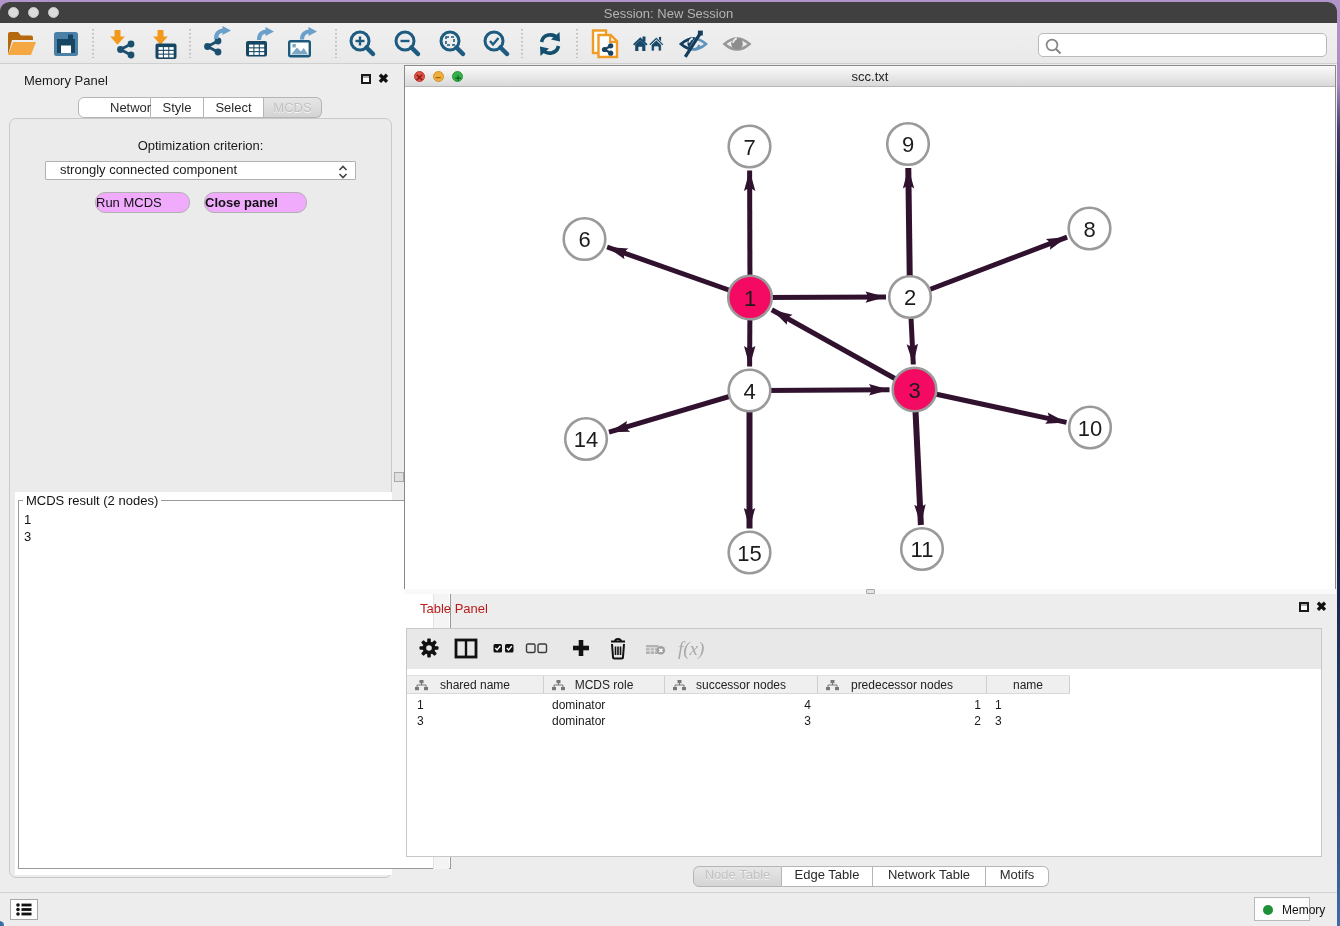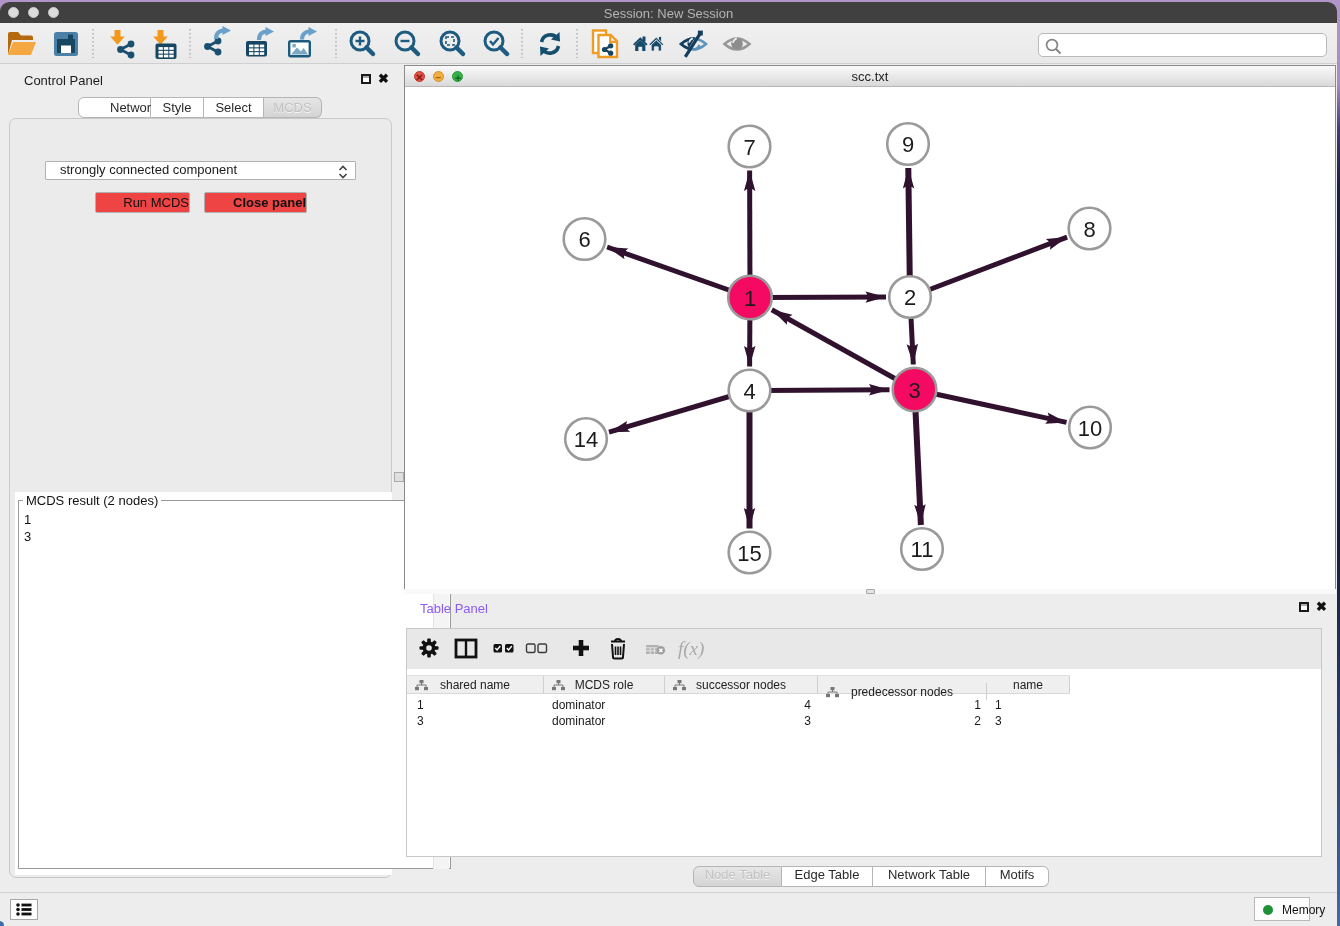--- a/index.html
+++ b/index.html
@@ -33,22 +33,22 @@
 .tab.sel { background:linear-gradient(#e6e6e6,#d4d4d4); color:#c2c2c2;
   text-shadow:0 1px 0 #f5f5f5; }
 .tabrow.bot .tab { line-height:15px; }
 #cp-panel { position:absolute; left:9px; top:116px; width:383px; height:760px;
   background:#ebebeb; border:1px solid #c9c9c9; border-radius:7px; }
 #optlabel { position:absolute; left:0; top:19px; width:100%; text-align:center;
   font-size:13px; color:#1a1a1a; }
 #dropdown { position:absolute; left:35px; top:42px; width:311px; height:19px;
   background:#fff; border:1px solid #b1b1b1; border-radius:1px;
   font-size:13px; color:#1a1a1a; line-height:15px; padding-left:14px; }
-.btn { position:absolute; height:21px; background:#ef4444; border:1px solid #b1b1b1;
-  border-radius:2px; font-size:13px; color:#111; text-align:right; line-height:19px; }
+.btn { position:absolute; height:21px; background:#f0abfc; border:1px solid #b1b1b1;
+  border-radius:10px; font-size:13px; color:#111; text-align:left; line-height:19px; }
 #resultbox { position:absolute; left:5px; top:373px; width:377px; height:383px; background:#fff; }
 #fieldset { position:absolute; left:3px; top:8px; width:433px; height:369px;
   border:1px solid #999; background:#fff; }
 #fs-legend { position:absolute; left:4px; top:-8px; background:#fff; padding:0 3px;
   font-size:13px; color:#111; }
 #fs-scroll { position:absolute; right:1px; top:1px; width:16px; height:367px;
   background:#f4f4f4; border-left:1px solid #e2e2e2; }
 #fs-text { position:absolute; left:5px; top:11px; font-size:13px; color:#111; line-height:16.5px; }
 
 #vsplit-thumb { position:absolute; left:394px; top:470px; width:10px; height:10px;
@@ -60,21 +60,21 @@
 
 #netwin { position:absolute; left:404px; top:63px; width:932px; height:524px;
   border:1px solid #8a8a8a; border-bottom:none; background:#fff; }
 #nettitle { position:absolute; left:0; top:0; width:100%; height:21px;
   background:linear-gradient(#fafafa,#d9d9d9); border-bottom:1px solid #b7b7b7; }
 #nettitle span { position:absolute; width:100%; text-align:center; top:3px;
   font-size:13px; color:#1c1c1c; }
 .tl { position:absolute; top:5px; width:11px; height:11px; border-radius:50%;
   font-size:10px; font-weight:bold; text-align:center; line-height:11px; }
 
-#tp-title { position:absolute; left:420px; top:599px; font-size:13px; color:#8b5cf6; }
+#tp-title { position:absolute; left:420px; top:599px; font-size:13px; color:#b91c1c; }
 #tablebox { position:absolute; left:406px; top:626px; width:916px; height:229px;
   background:#fff; border:1px solid #c8c8c8; }
 #ttoolbar { position:absolute; left:0; top:0; width:100%; height:40px; background:#e8e8e8; }
 #thead { position:absolute; left:0; top:46px; width:663px; height:19px;
   background:#efefef; border-top:1px solid #e0e0e0; border-bottom:1px solid #d8d8d8; display:flex; }
 .th { height:100%; border-right:1px solid #cfcfcf; font-size:12px; color:#222;
   text-align:center; line-height:18px; position:relative; }
 .trow { position:absolute; font-size:12px; color:#1a1a1a; height:16px; line-height:16px; }
 
 #statussep { position:absolute; left:0; top:890px; width:1337px; border-top:1px solid #d2d2d2; }
@@ -262,30 +262,31 @@
       </g>
     </svg>
     <div id="searchbox">
       <svg width="18" height="18" viewBox="0 0 18 18" style="position:absolute;left:6px;top:4px;">
         <circle cx="7" cy="7" r="5.4" fill="none" stroke="#848484" stroke-width="1.7"></circle>
         <line x1="11" y1="11" x2="15.5" y2="15.5" stroke="#848484" stroke-width="1.9"></line>
       </svg>
     </div>
   </div>
 
-  <div id="cp-title">Control Panel</div>
+  <div id="cp-title">Memory Panel</div>
   <div class="floatbtn" style="left:361px; top:72px;"></div>
   <div class="closebtn" style="left:378px; top:72px;">✖</div>
   <div class="tabrow" style="left:78px; top:95px;">
     <div class="tab first" style="width:73px;padding-left:31px;">Network</div>
     <div class="tab" style="width:53px;">Style</div>
     <div class="tab" style="width:60px;">Select</div>
     <div class="tab last sel" style="width:58px;">MCDS</div>
   </div>
   <div id="cp-panel">
+    <div id="optlabel">Optimization criterion:</div>
     <div id="dropdown">strongly connected component
       <svg width="10" height="14" style="position:absolute;right:7px;top:2.5px;" viewBox="0 0 10 14">
         <path d="M1.5 5 L5 1.5 L8.5 5" fill="none" stroke="#444" stroke-width="1.6"></path>
         <path d="M1.5 9 L5 12.5 L8.5 9" fill="none" stroke="#444" stroke-width="1.6"></path>
       </svg>
     </div>
     <div class="btn" style="left:85px; top:73px; width:95px;">Run MCDS</div>
     <div class="btn" style="left:194px; top:73px; width:103px;font-weight:bold;">Close panel</div>
     <div id="resultbox">
       <div id="fieldset">
@@ -434,21 +435,21 @@
             <rect x="0" y="7" width="4" height="3.2" fill="#777"></rect>
             <rect x="9" y="7" width="4" height="3.2" fill="#777"></rect>
             <path d="M6.5,3 V5 M2,7 V5 H11 V7" stroke="#777" fill="none"></path>
           </svg>MCDS role</div>
       <div class="th" style="width:153px;"><svg class="treeic" width="13" height="11" viewBox="0 0 13 11" style="position:absolute;left:8px;top:4px;">
             <rect x="4.5" y="0" width="4" height="3.2" fill="#777"></rect>
             <rect x="0" y="7" width="4" height="3.2" fill="#777"></rect>
             <rect x="9" y="7" width="4" height="3.2" fill="#777"></rect>
             <path d="M6.5,3 V5 M2,7 V5 H11 V7" stroke="#777" fill="none"></path>
           </svg>successor nodes</div>
-      <div class="th" style="width:169px;margin-top:7px;"><svg class="treeic" width="13" height="11" viewBox="0 0 13 11" style="position:absolute;left:8px;top:4px;">
+      <div class="th" style="width:169px;"><svg class="treeic" width="13" height="11" viewBox="0 0 13 11" style="position:absolute;left:8px;top:4px;">
             <rect x="4.5" y="0" width="4" height="3.2" fill="#777"></rect>
             <rect x="0" y="7" width="4" height="3.2" fill="#777"></rect>
             <rect x="9" y="7" width="4" height="3.2" fill="#777"></rect>
             <path d="M6.5,3 V5 M2,7 V5 H11 V7" stroke="#777" fill="none"></path>
           </svg>predecessor nodes</div>
       <div class="th" style="width:83px;">name</div>
     </div>
     <div class="trow" style="left:10px; top:68px;">1</div>
     <div class="trow" style="left:145px; top:68px;">dominator</div>
     <div class="trow" style="left:330px; top:68px; width:74px; text-align:right;">4</div>

